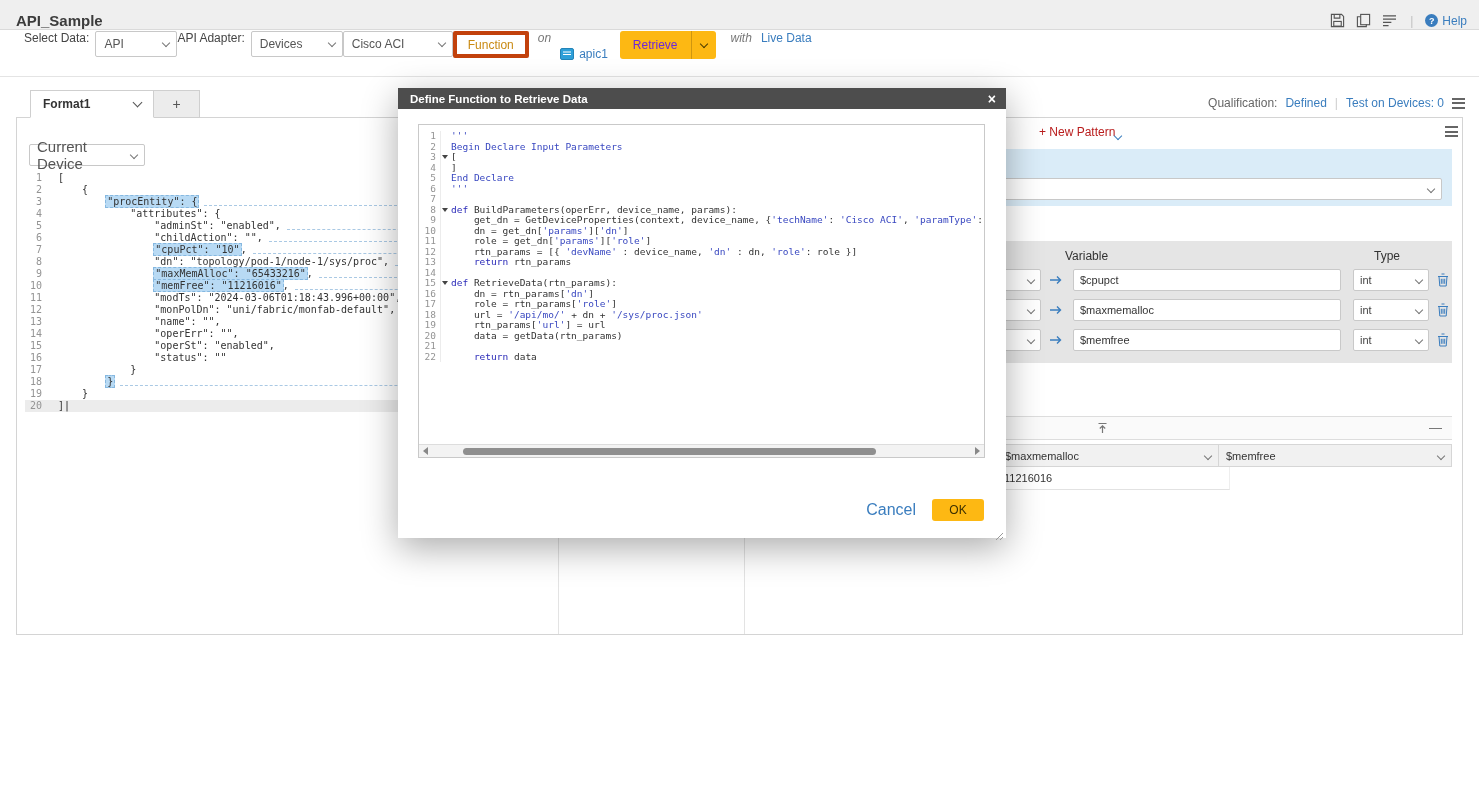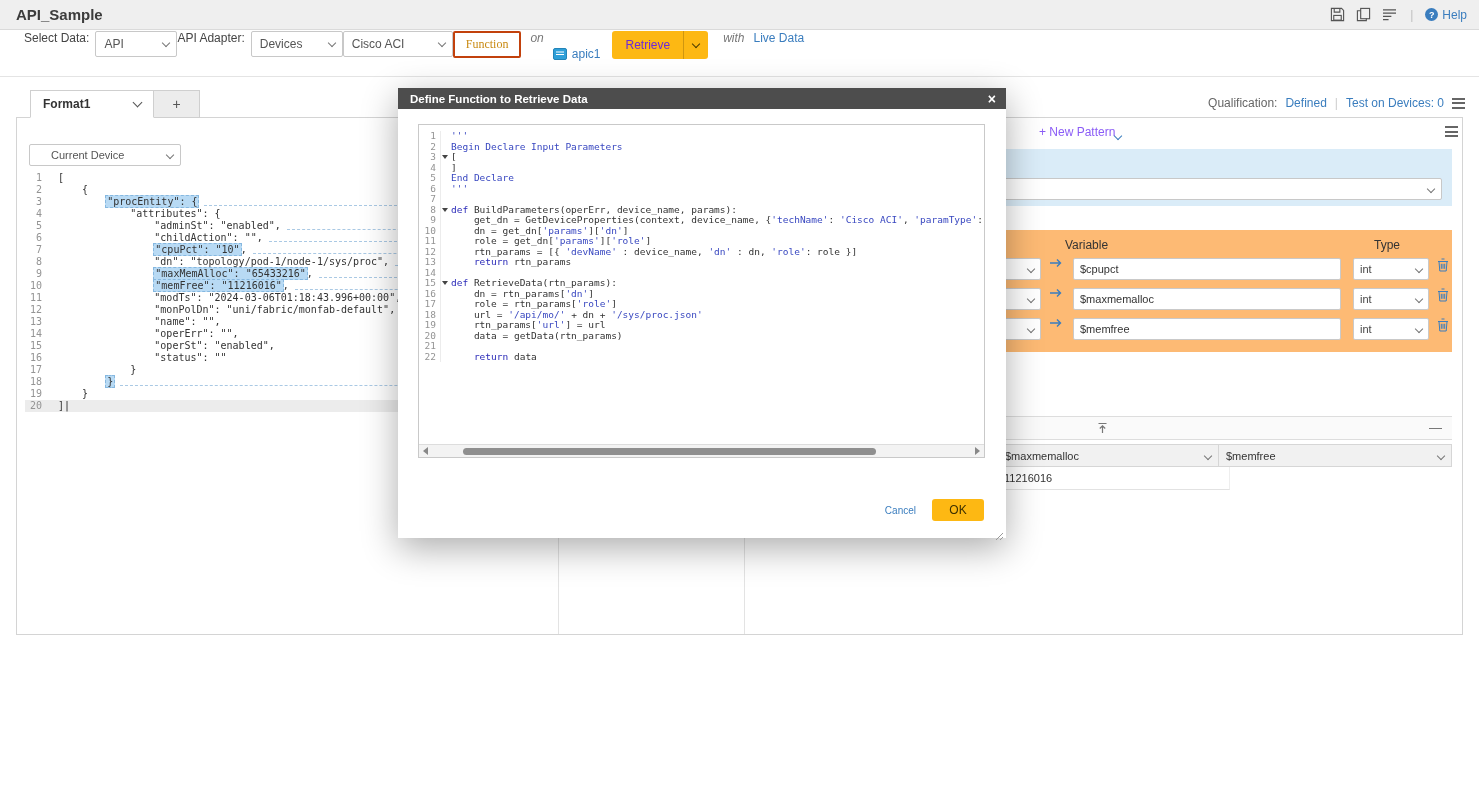--- a/index.html
+++ b/index.html
@@ -1,36 +1,36 @@
 <!DOCTYPE html>
 <html><head>
 <meta charset="utf-8">
 <style>
 *{box-sizing:border-box;margin:0;padding:0;}
 html,body{width:1479px;height:809px;}
 body{font-family:"Liberation Sans",sans-serif;background:#fff;position:relative;overflow:hidden;color:#333;}
 
 
-.topbar{position:absolute;left:0;top:0;width:1479px;height:30px;background:#efefef;border-bottom:1px solid #dadada;display:flex;align-items:center;}
+.topbar{position:absolute;left:0;top:0;width:1479px;height:30px;background:#efefef;border-bottom:1px solid #dadada;display:flex;align-items:flex-end;}
 .app-title{margin-left:16px;font-size:15px;font-weight:bold;color:#3c3c3c;}
 .topbar-right{margin-left:auto;margin-right:12px;display:flex;align-items:center;gap:9px;}
 .tb-icon{display:inline-flex;width:17px;height:17px;align-items:center;justify-content:center;cursor:pointer;}
 .tb-sep{color:#c0c0c0;font-size:12px;margin:0 3px;}
 .help{display:inline-flex;align-items:center;gap:4px;color:#3a7dbe;font-size:12px;cursor:pointer;}
 .help-circle{width:13px;height:13px;border-radius:50%;background:#3a7dbe;color:#fff;font-size:9px;display:inline-flex;align-items:center;justify-content:center;font-weight:bold;}
 
 
 .toolbar{position:absolute;left:0;top:31px;width:1479px;height:46px;background:#fff;border-bottom:1px solid #e4e4e4;display:flex;font-size:12px;padding-left:24px;}
 .lbl{color:#444;margin-right:6px;white-space:nowrap;}
 .ital{font-style:italic;color:#777;margin:0 9px;}
 .sel{position:relative;height:26px;border:1px solid #c8c8c8;border-radius:2px;background:#fff;display:inline-flex;align-items:center;padding:0 20px 0 8px;color:#555;cursor:pointer;font-size:12px;}
 .chev{width:6px;height:6px;border-right:1.3px solid #777;border-bottom:1.3px solid #777;transform:rotate(45deg);display:inline-block;flex:none;}
 .sel>.chev{position:absolute;right:7px;top:8px;}
 .mr10{margin-right:0;} .w82{width:82px;} .w92{width:92px;} .w110{width:110px;}
-.btn-function{height:27px;border:2px solid #c2410c;background:#fff;color:#c98a12;padding:0 11px;display:inline-flex;align-items:center;border-radius:2px;cursor:pointer;font-size:12px;font-family:Liberation Serif, serif;}
+.btn-function{height:27px;border:4px solid #c2410c;background:#fff;color:#c98a12;padding:0 11px;display:inline-flex;align-items:center;border-radius:2px;cursor:pointer;font-size:12px;}
 .dev{display:inline-flex;align-items:center;gap:5px;color:#3a7dbe;cursor:pointer;margin-right:12px;}
 .btn-retrieve{height:28px;background:#fdb813;border-radius:3px;display:inline-flex;align-items:center;cursor:pointer;margin-right:6px;}
 .btn-retrieve .rl{padding:0 13px;color:#6d28d9;}
 .btn-retrieve .rdiv{width:1px;height:28px;background:rgba(0,0,0,0.18);}
 .btn-retrieve .rarr{width:24px;display:flex;justify-content:center;align-items:center;height:28px;}
 .btn-retrieve .rarr .chev{border-color:#4a3b00;margin-top:-3px;}
 .link{color:#3a7dbe;cursor:pointer;}
 
 
 .tabstrip{position:absolute;left:16px;top:90px;height:28px;display:flex;z-index:4;}
@@ -39,46 +39,46 @@
 .tab .tchev{width:7px;height:7px;border-right:1.4px solid #555;border-bottom:1.4px solid #555;transform:rotate(45deg);margin-top:-3px;}
 .tab.add{width:46px;background:#ececec;justify-content:center;font-weight:normal;font-size:14px;color:#555;border-left:none;border-bottom:1px solid #cfcfcf;}
 .qualrow{position:absolute;top:96px;right:14px;display:flex;align-items:center;gap:8px;font-size:12px;z-index:4;}
 .qlabel{color:#666;}
 .qsep{color:#ccc;}
 .burger{display:inline-flex;flex-direction:column;gap:2.5px;cursor:pointer;}
 .burger i{display:block;width:13px;height:2px;background:#666;}
 
 
 .content{position:absolute;left:16px;top:117px;width:1447px;height:518px;background:#fff;border:1px solid #d4d4d4;}
-.dev-select{position:absolute;left:12px;top:26px;width:152px;height:22px;font-size:11px;padding:0 18px 0 21px;}
+.dev-select{position:absolute;left:12px;top:26px;width:116px;height:22px;font-size:15px;padding:0 18px 0 7px;}
 .dev-select>.chev{top:7px;}
 .code-panel{position:absolute;left:8px;top:54px;width:534px;font-family:"DejaVu Sans Mono",monospace;font-size:10px;line-height:12px;}
 .crow{display:flex;align-items:stretch;height:12px;}
 .crow .ln{width:24px;text-align:right;color:#949494;padding-right:7px;flex:none;}
 .crow .fold{width:9px;flex:none;display:inline-flex;align-items:center;}
 .crow .fold b{width:0;height:0;border-left:3.5px solid transparent;border-right:3.5px solid transparent;border-top:4.5px solid #444;display:block;}
 .crow .ct{white-space:pre;color:#333;}
 .hl{background:#b8daf4;border:1px dashed #86b8e0;padding:0 1px;margin:0 -1px;}
 .ext{flex:1;border-bottom:1px dashed #aac9e4;margin:0 2px 2px 6px;}
 .curline{background:#ececec;}
 .caret{color:#222;font-family:"DejaVu Sans Mono",monospace;}
 .vline{position:absolute;width:1px;background:#e3e3e3;top:296px;bottom:0;}
 .v1{left:541px;} .v2{left:727px;}
 
 
-.newpattern{position:absolute;left:1022px;top:7px;display:flex;align-items:flex-end;gap:0;color:#8b5cf6;font-size:12px;cursor:pointer;z-index:1;}
+.newpattern{position:absolute;left:1022px;top:7px;display:flex;align-items:flex-end;gap:0;color:#b91c1c;font-size:12px;cursor:pointer;z-index:1;}
 .np-chev{border-color:#3a7dbe;margin-top:-2px;}
 .burger2{position:absolute;right:4px;top:8px;}
 .blue-a{position:absolute;left:736px;top:31px;width:699px;height:57px;background:#daecf8;}
 .blue-a .bigsel{position:absolute;left:10px;top:29px;width:679px;height:22px;}
 .bigsel>.chev{top:7px;}
-.blue-b{position:absolute;left:736px;top:112px;width:699px;height:122px;background:#fdba74;}
+.blue-b{position:absolute;left:736px;top:123px;width:699px;height:122px;background:#e5e5e5;}
 .colhead{position:absolute;top:8px;font-size:12px;color:#333;}
 .ch-var{left:312px;} .ch-type{left:600px;margin-left:21px;}
-.var-row{position:absolute;left:203px;height:22px;display:flex;align-items:flex-start;}
+.var-row{position:absolute;left:203px;height:22px;display:flex;align-items:center;}
 .psel{width:85px;height:22px;background:#fff;border:1px solid #c8c8c8;border-radius:2px;display:flex;align-items:center;justify-content:flex-end;padding-right:6px;margin-right:8px;cursor:pointer;}
 .arrow-ic{width:16px;display:inline-flex;margin-right:8px;}
 .var-input{width:268px;height:22px;border:1px solid #c9c9c9;border-radius:2px;padding:0 6px;font-size:11px;color:#333;font-family:"Liberation Sans",sans-serif;margin-right:12px;background:#fff;}
 .tsel{width:76px;height:22px;background:#fff;border:1px solid #c9c9c9;border-radius:2px;display:flex;align-items:center;padding:0 6px;font-size:11px;color:#444;margin-right:8px;cursor:pointer;}
 .tsel .chev{margin-left:auto;}
 .trash{width:14px;display:inline-flex;cursor:pointer;}
 .collapse-bar{position:absolute;left:736px;top:298px;width:699px;height:24px;background:#fafafa;border-top:1px solid #ddd;border-bottom:1px solid #ddd;display:flex;align-items:center;justify-content:center;}
 .minus{position:absolute;right:10px;top:3px;color:#666;font-size:13px;cursor:pointer;}
 #rt-head{position:absolute;left:980px;top:326px;height:23px;display:flex;}
 #rt-row{position:absolute;left:980px;top:349px;height:23px;display:flex;}
@@ -97,21 +97,21 @@
 .ecode .ln{width:22px;border-right:1px solid #ececec;padding-right:4px;}
 .ecode .fold{width:10px;padding-left:1px;}
 .b{color:#3847c0;} .k{color:#2a2ab8;}
 .hscroll{position:absolute;left:0;right:0;bottom:0;height:13px;background:#f3f3f3;border-top:1px solid #ddd;}
 .sarrow{position:absolute;top:0;width:13px;height:12px;display:flex;align-items:center;justify-content:center;cursor:pointer;}
 .sarrow.sl{left:0;} .sarrow.sr{right:0;}
 .tri-l{width:0;height:0;border-top:4px solid transparent;border-bottom:4px solid transparent;border-right:5px solid #888;}
 .tri-r{width:0;height:0;border-top:4px solid transparent;border-bottom:4px solid transparent;border-left:5px solid #888;}
 .sthumb{position:absolute;left:44px;top:3px;width:413px;height:7px;background:#8f8f8f;border-radius:4px;cursor:pointer;}
 .modal-btns{position:absolute;right:22px;top:411px;display:flex;align-items:center;gap:16px;}
-.cancel{color:#3a7dbe;font-size:10px;cursor:pointer;margin-left:36px;}
+.cancel{color:#3a7dbe;font-size:16px;cursor:pointer;margin-left:36px;}
 .ok{width:52px;height:22px;background:#fdb813;border-radius:3px;display:flex;align-items:center;justify-content:center;font-size:12px;color:#3d3000;cursor:pointer;}
 .resize{position:absolute;right:1px;bottom:1px;width:10px;height:10px;}
 </style>
 </head>
 <body>
 
 <div class="topbar">
   <div class="app-title">API_Sample</div>
   <div class="topbar-right">
     <span class="tb-icon">

